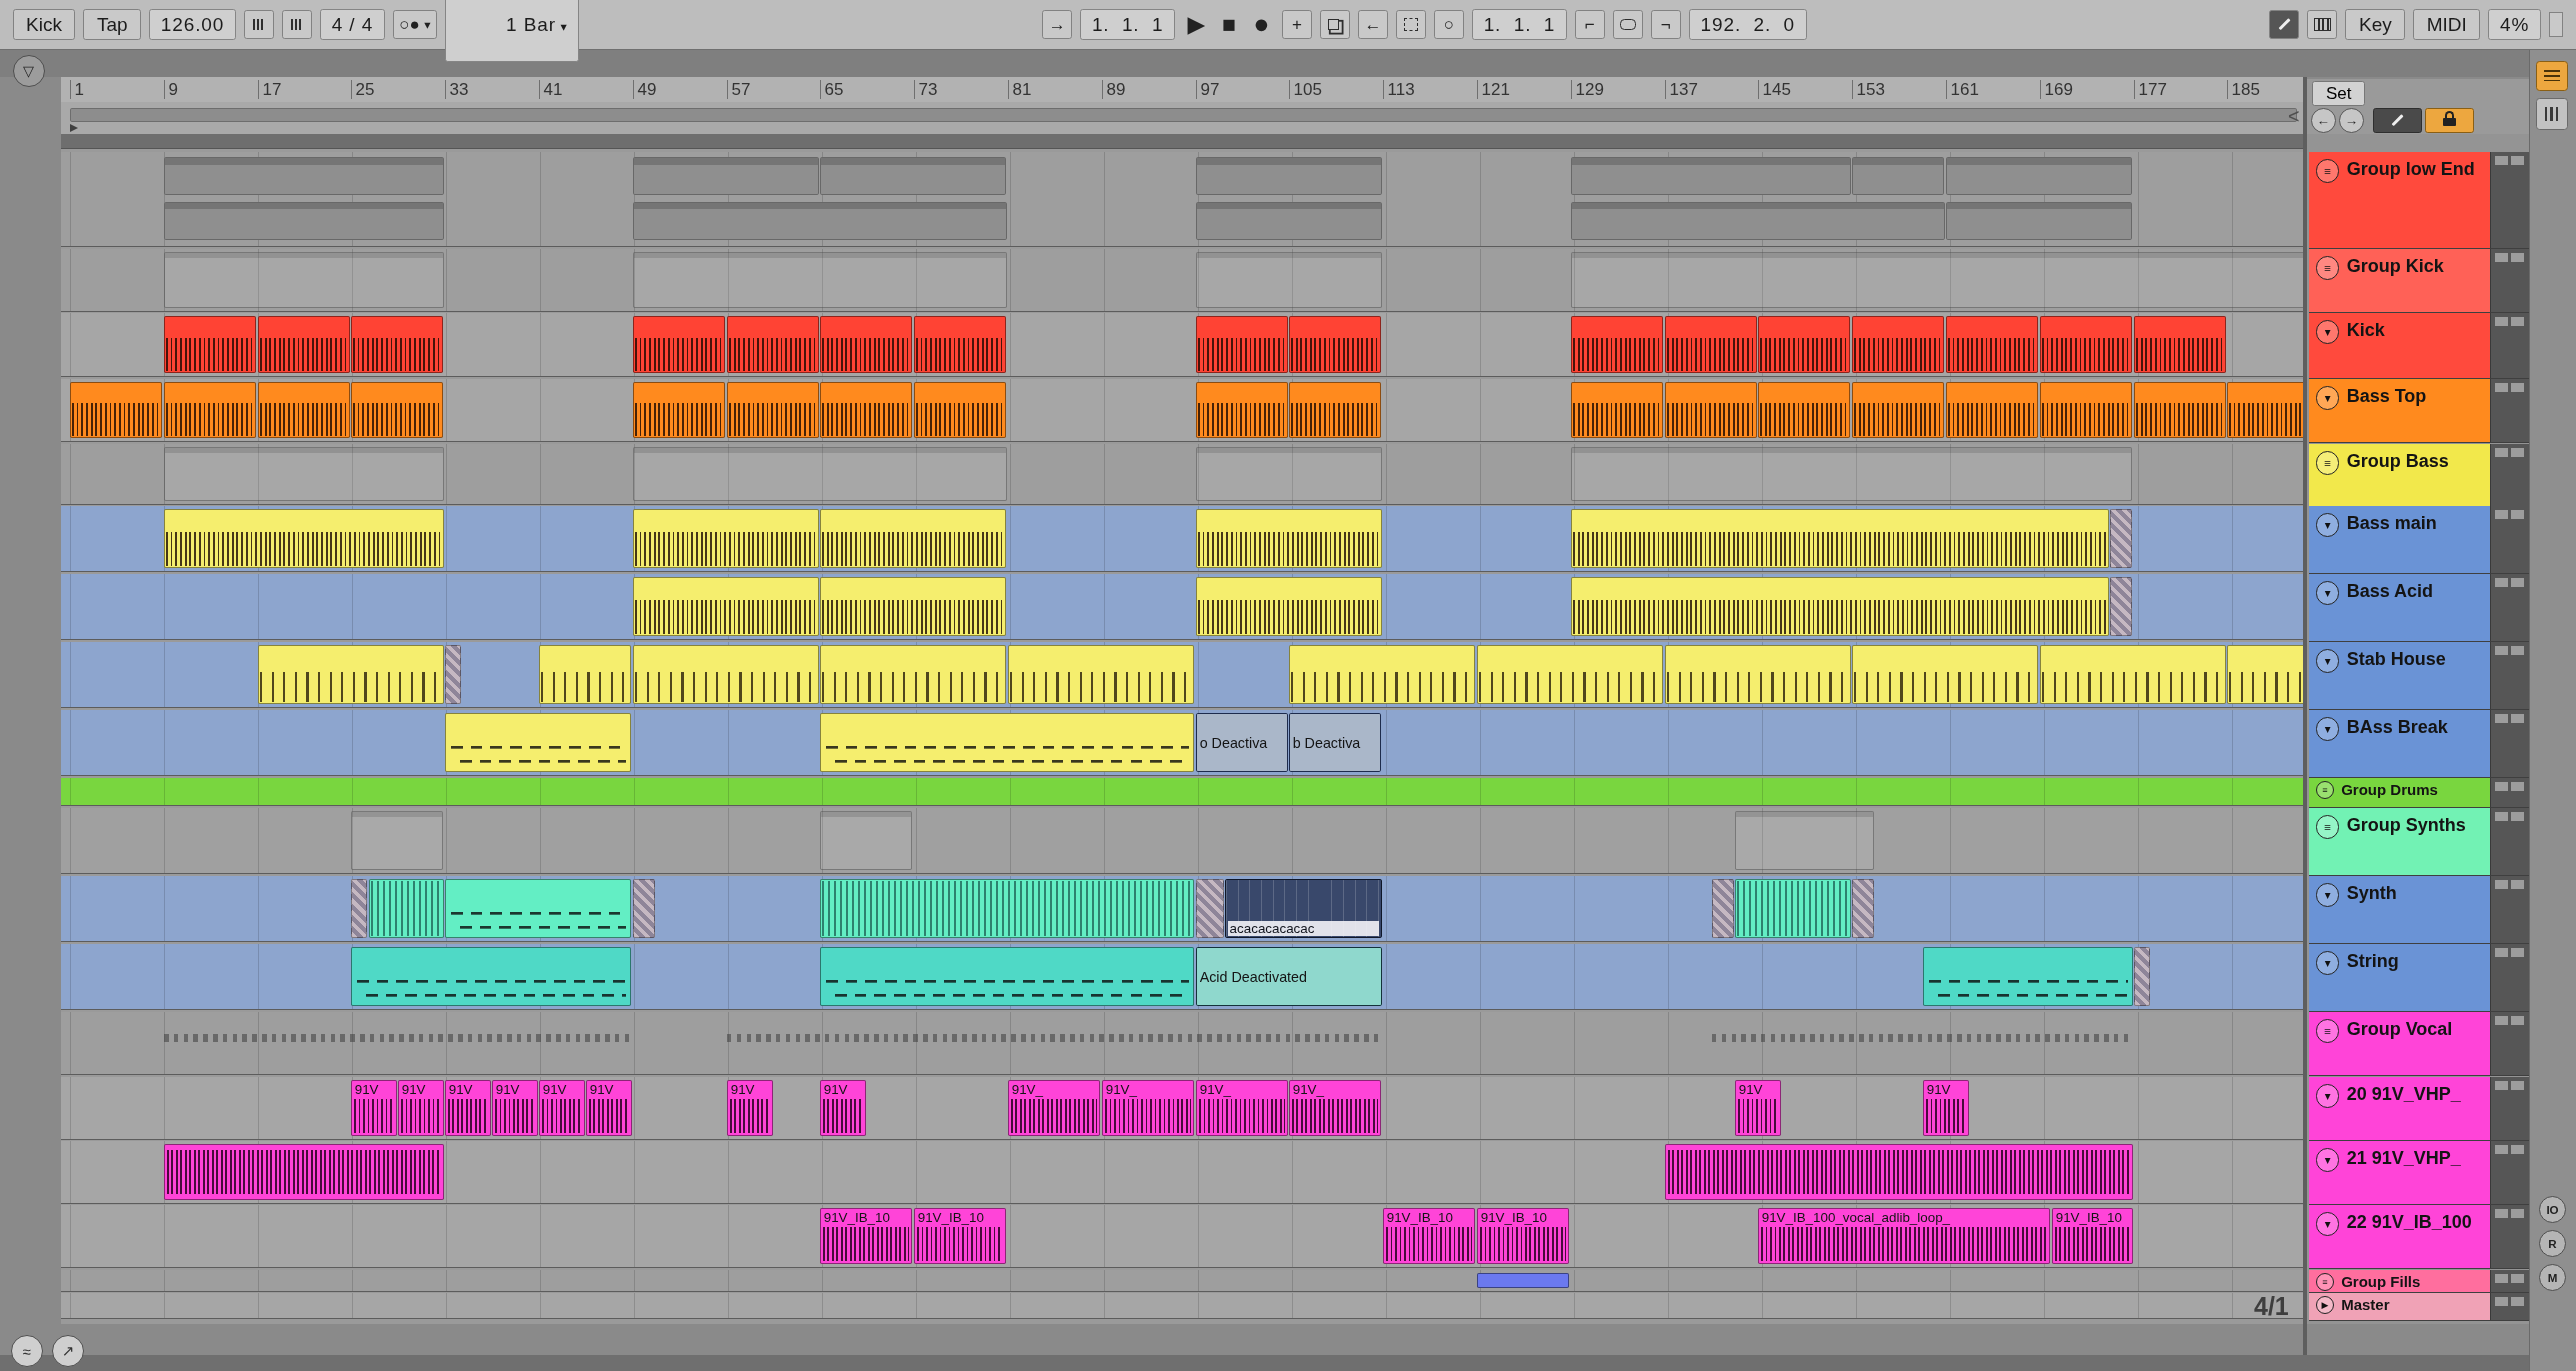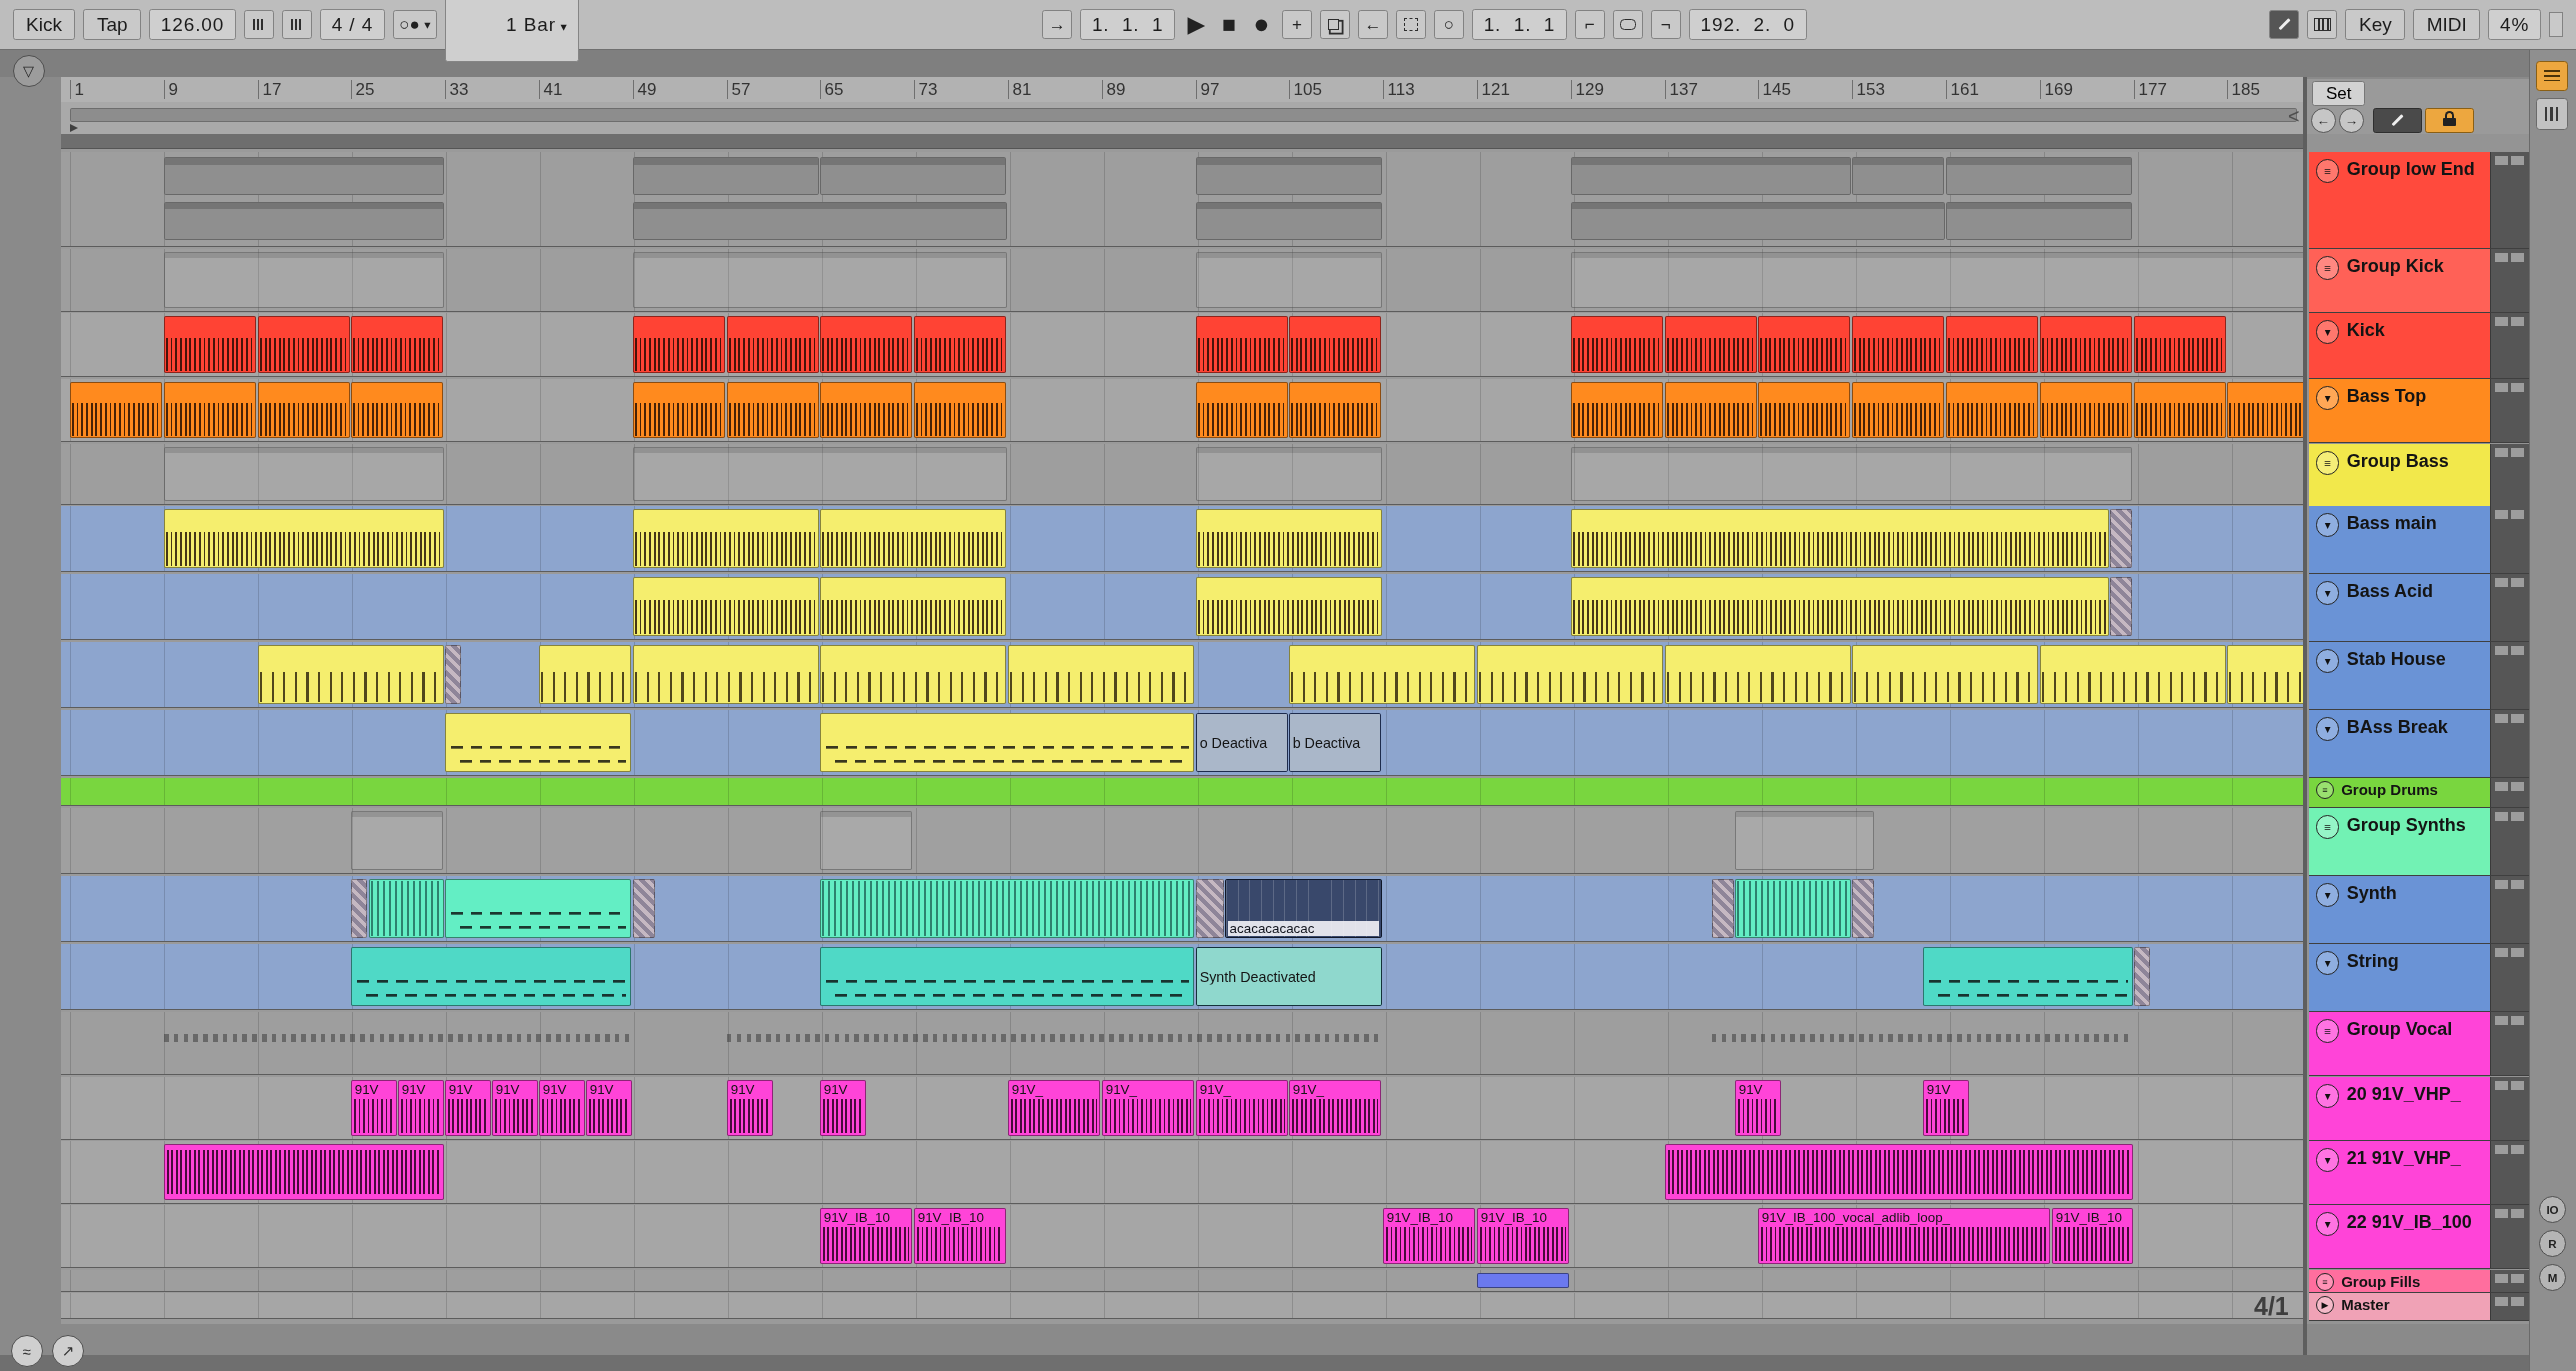--- a/index.html
+++ b/index.html
@@ -381,21 +381,21 @@
           <span class="clip-label">acacacacacac</span>
         </div>
         <div class="clip hatch" style="left: 1651px; width: 22px;"></div>
         <div class="clip stripe" style="left: 1674px; width: 116px; background: rgb(99, 238, 196);"></div>
         <div class="clip hatch" style="left: 1791px; width: 22px;"></div>
       </div>
       <div class="row" style="top: 810px; height: 66px; background: rgb(141, 165, 206);">
         <div class="clip dash" style="left: 290px; width: 280px; background: rgb(79, 217, 198);"></div>
         <div class="clip dash" style="left: 759px; width: 374px; background: rgb(79, 217, 198);"></div>
         <div class="clip deactTeal" style="left: 1135px; width: 186px;">
-          <span class="clip-label">Synth Deactivated</span>
+          <span class="clip-label">Acid Deactivated</span>
         </div>
         <div class="clip dash" style="left: 1862px; width: 210px; background: rgb(79, 217, 198);"></div>
         <div class="clip hatch" style="left: 2073px; width: 16.2px;"></div>
       </div>
       <div class="row" style="top: 878px; height: 63px; background: rgb(158, 158, 158);">
         <div class="clip dots" style="left: 103px; width: 468px;"></div>
         <div class="clip dots" style="left: 666px; width: 655px;"></div>
         <div class="clip dots" style="left: 1651px; width: 421px;"></div>
       </div>
       <div class="row" style="top: 943px; height: 63px; background: rgb(166, 166, 166);">

